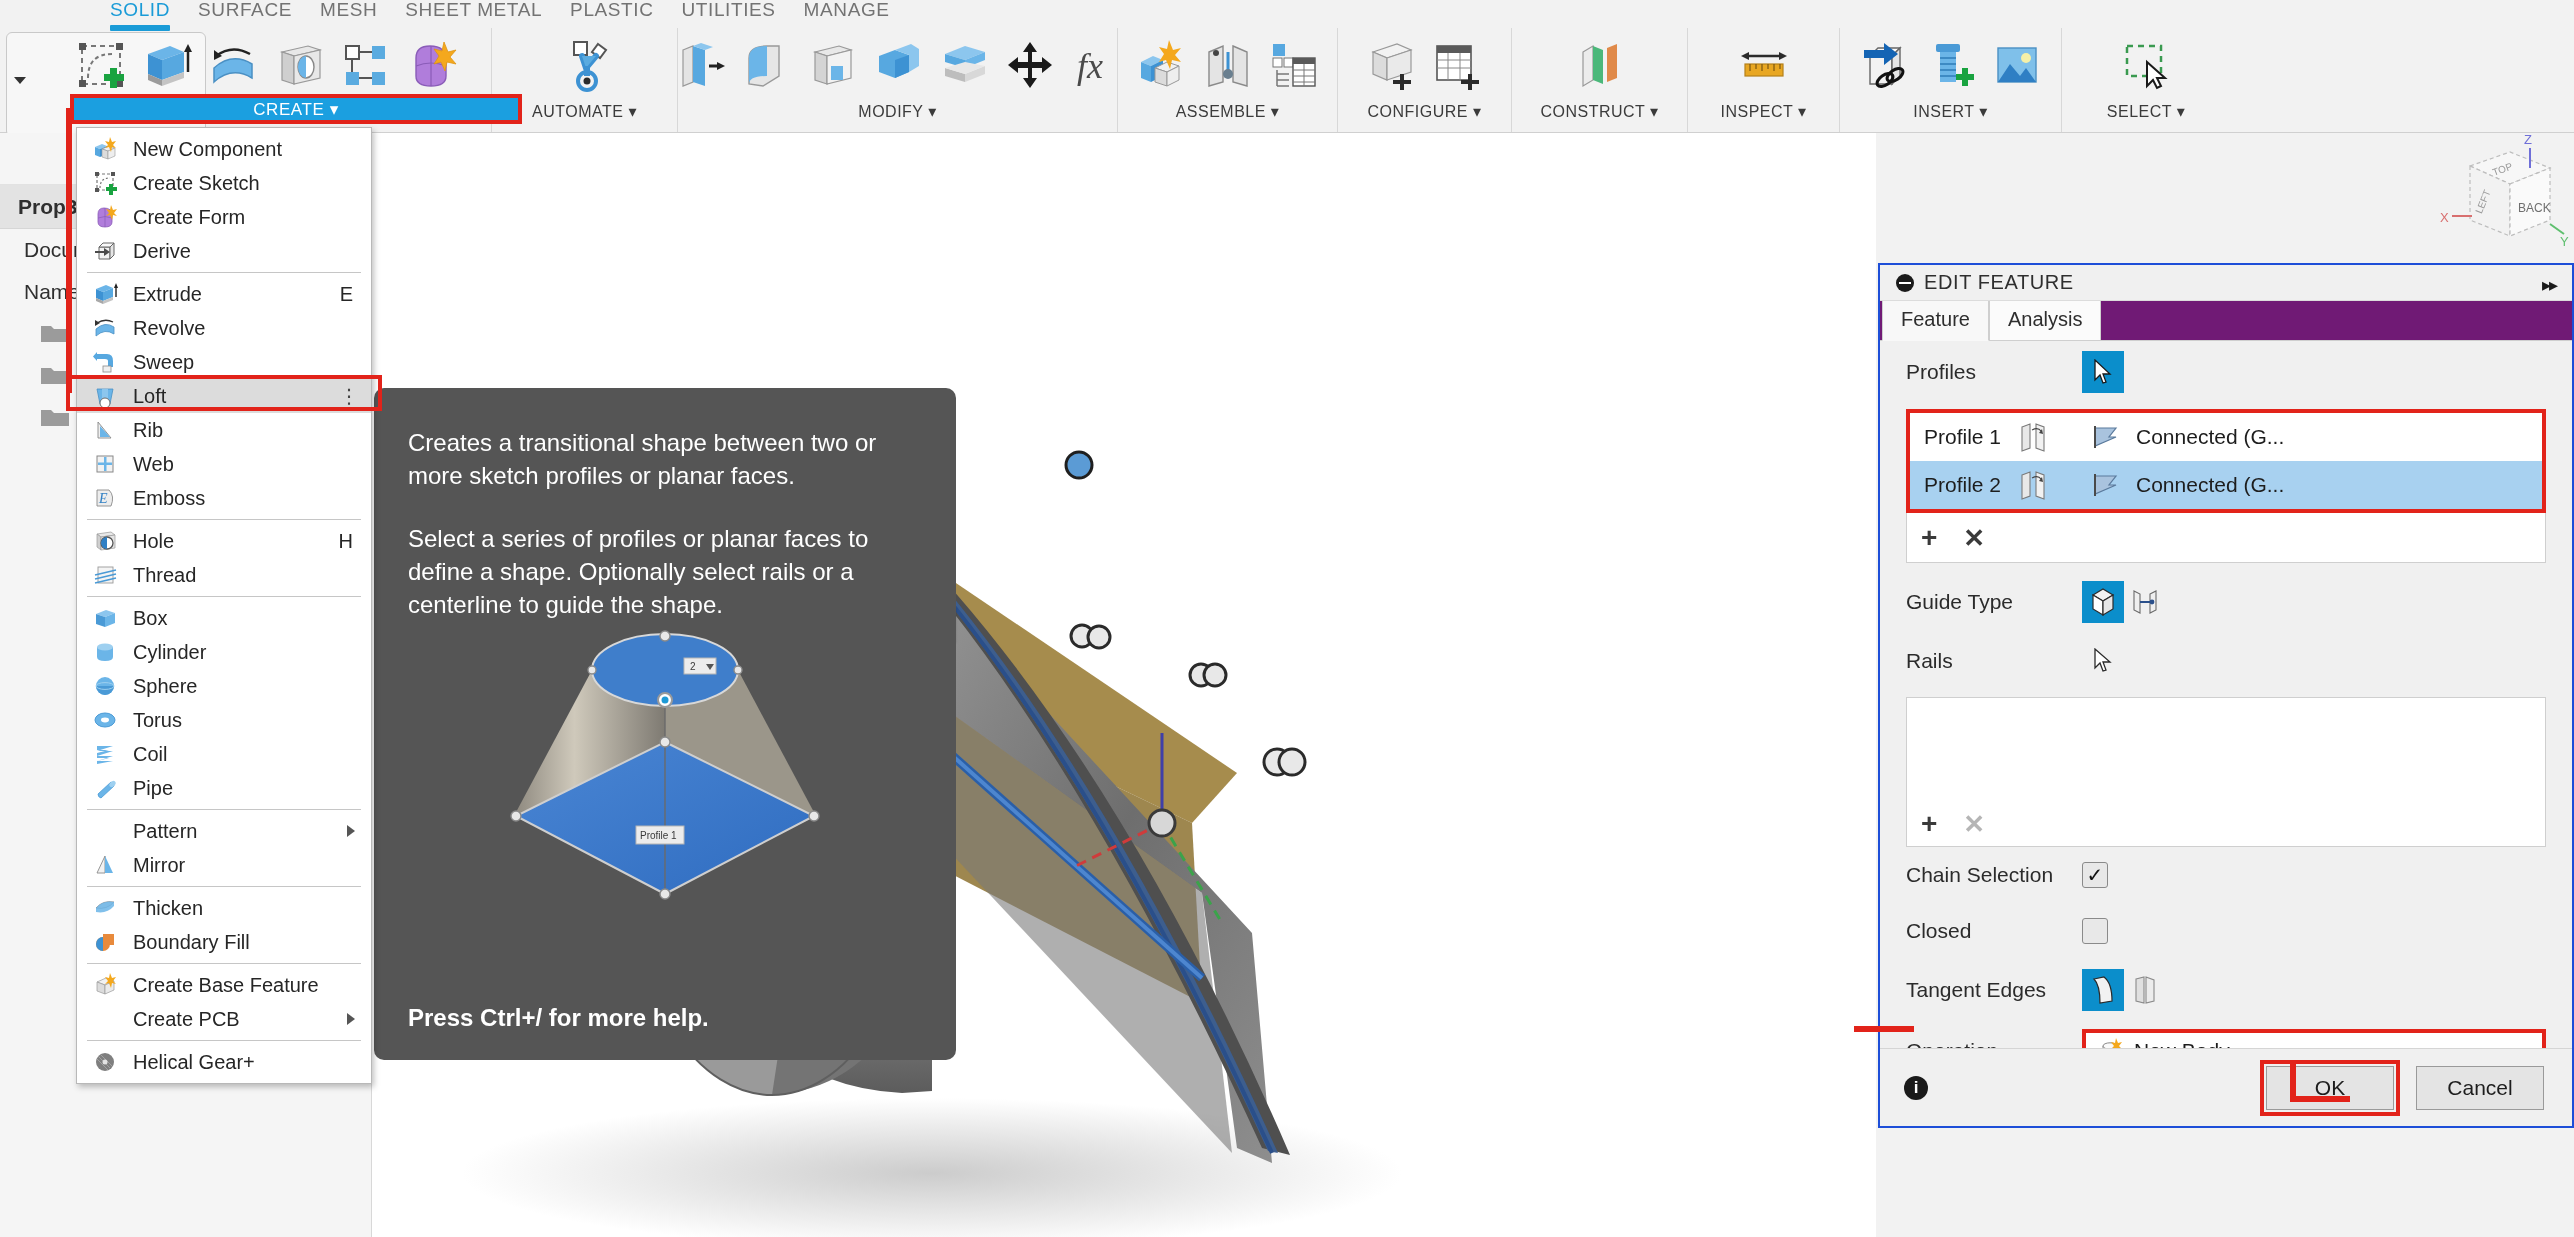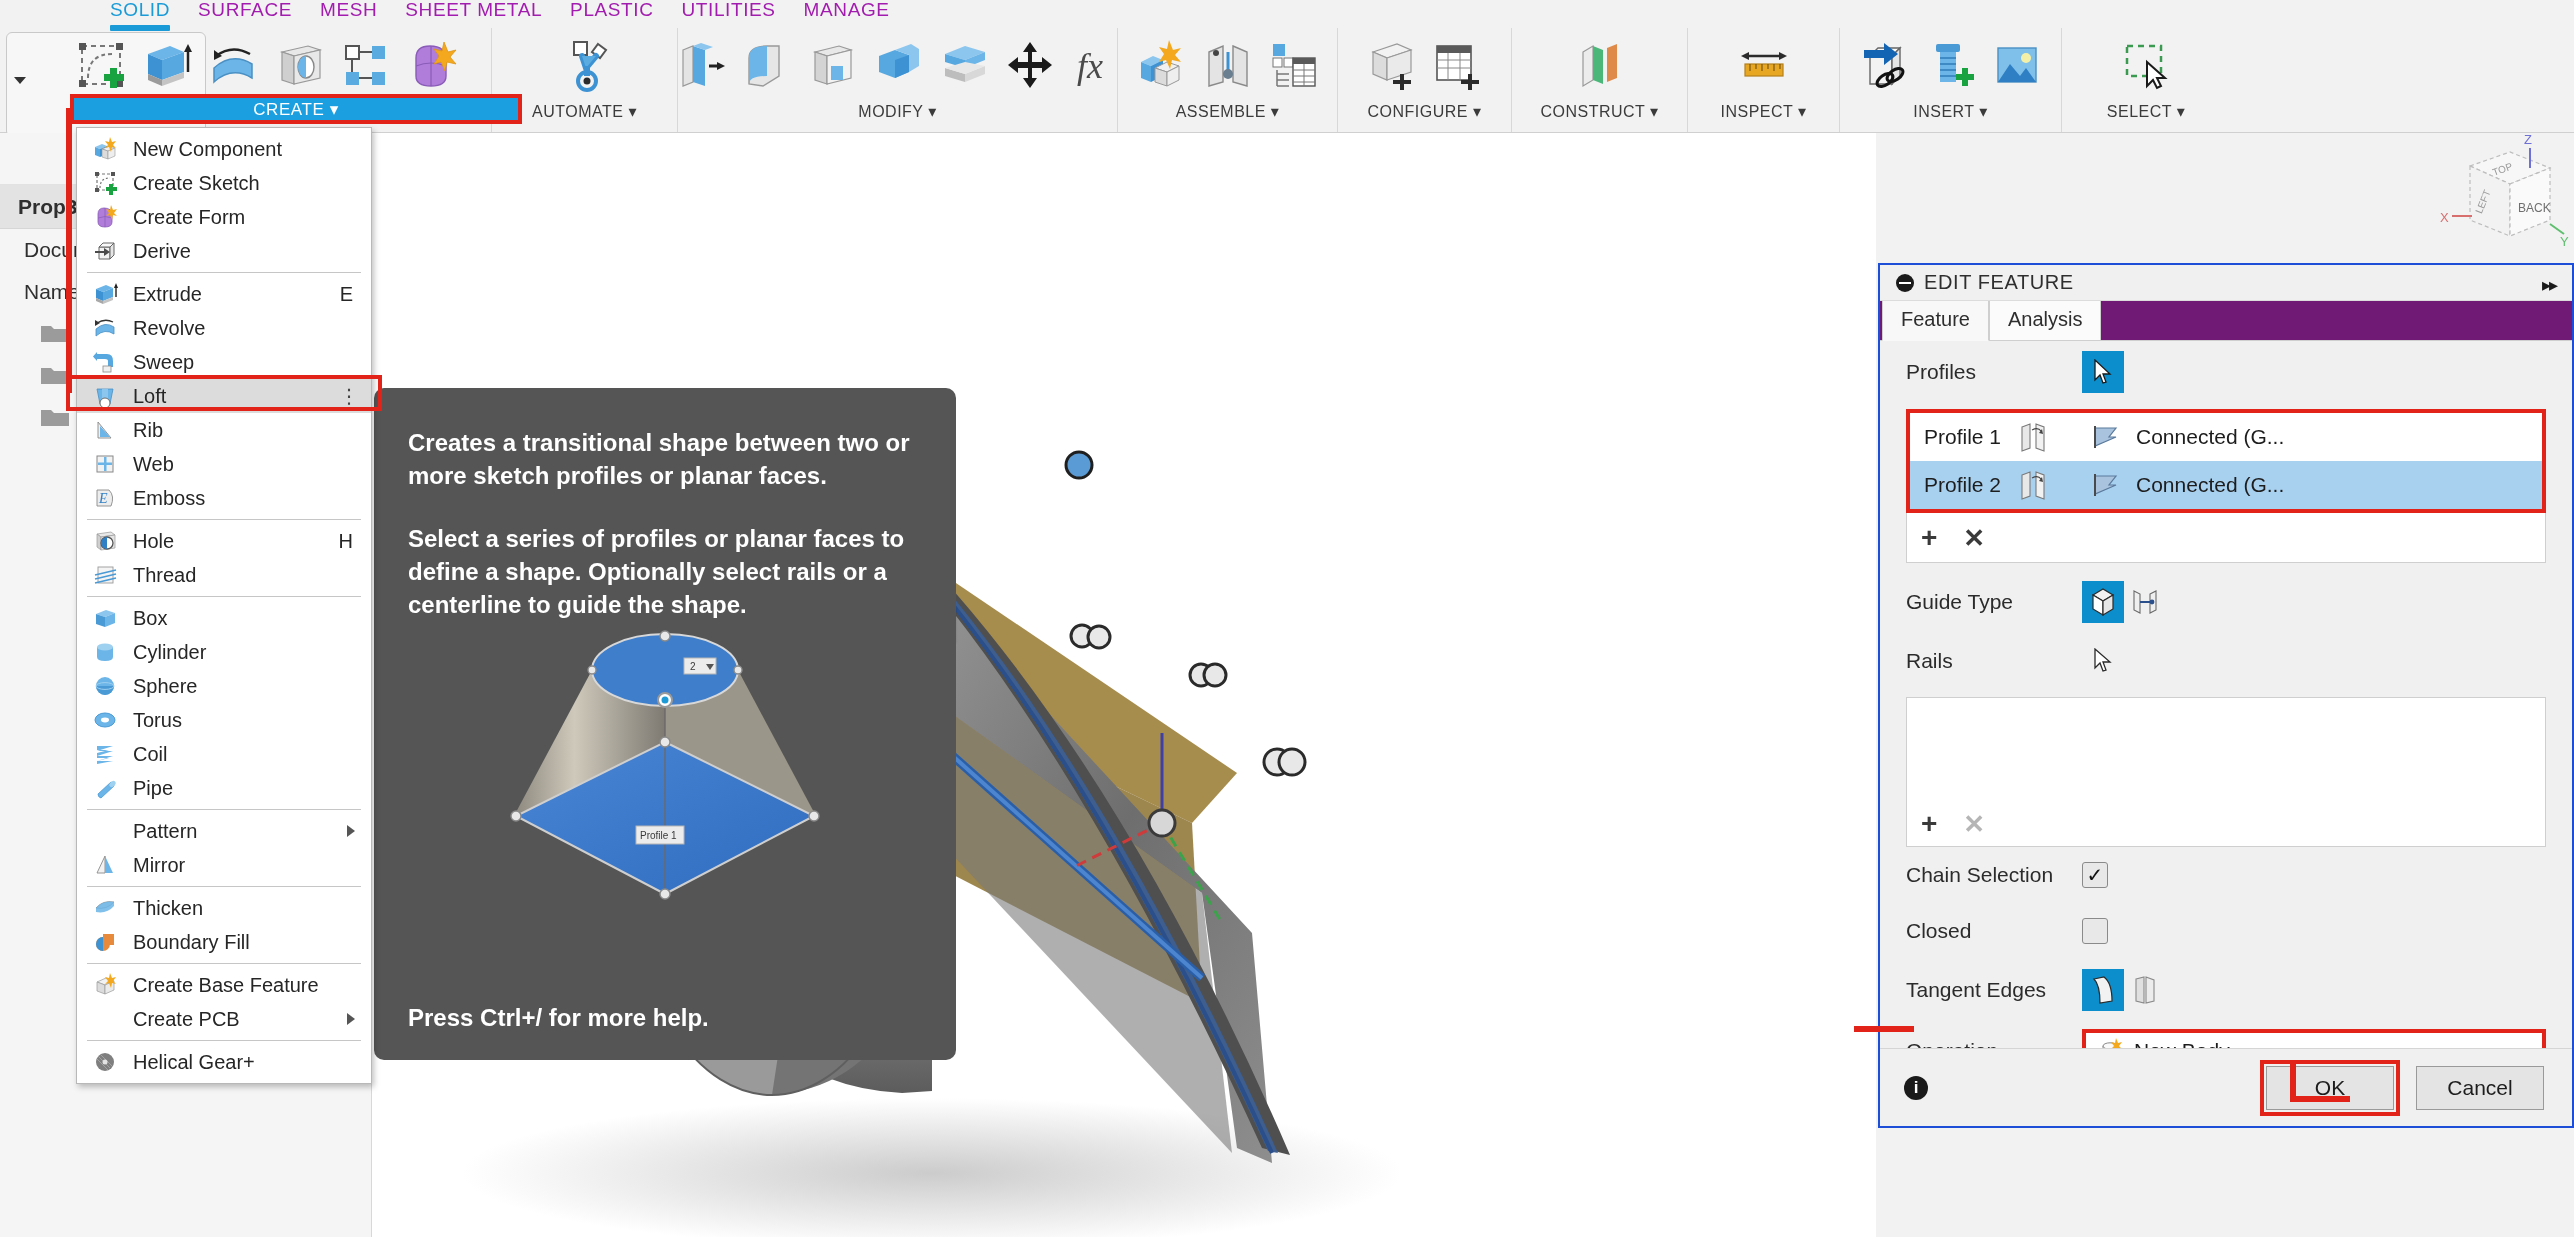--- a/index.html
+++ b/index.html
@@ -32,21 +32,21 @@
     left: 0; top: 0;
     width: 100%;
     height: 28px;
     display: flex;
     align-items: flex-start;
     padding-left: 96px;
   }
   .ribbon-tab {
     font-size: 19px;
     letter-spacing: 0.6px;
-    color: #a21caf;
+    color: #737373;
     padding: 0 14px;
     height: 28px;
     line-height: 20px;
     white-space: nowrap;
     cursor: default;
   }
   .ribbon-tab.active {
     color: #1a9bd7;
   }
   .ribbon-tab .tabunderline {
@@ -230,21 +230,21 @@
     left: 374px; top: 388px;
     width: 582px; height: 672px;
     background: #555555;
     border-radius: 10px;
     z-index: 40;
     padding: 38px 34px 0 34px;
     color: #ffffff;
   }
   .tt-p {
     font-size: 24px;
-    font-weight: bold;
+    font-weight: normal;
     line-height: 33px;
     margin: 0 0 30px 0;
   }
   .tt-graphic {
     position: absolute;
     left: 0; right: 0; top: 216px;
     height: 370px;
   }
   .tt-footer {
     position: absolute;

